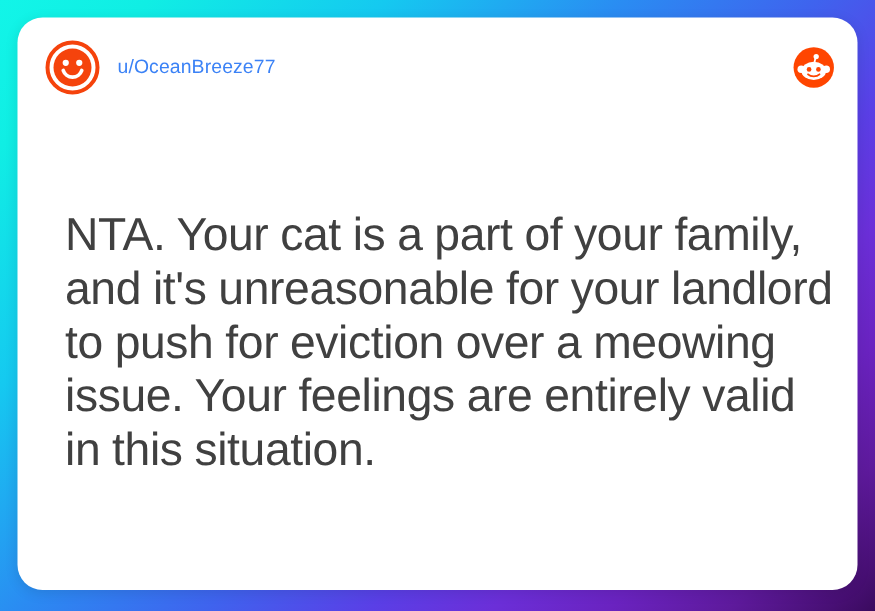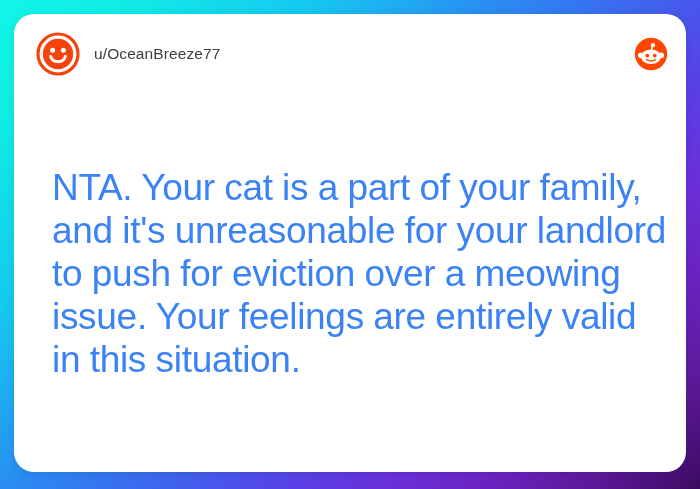--- a/index.html
+++ b/index.html
@@ -62,21 +62,21 @@
   .avatar {
     width: 44px;
     height: 44px;
     flex: 0 0 44px;
     display: block;
   }
 
   .username {
     margin-left: 14px;
     font-size: 15.5px;
-    color: #404040;
+    color: #3b82f6;
     letter-spacing: 0.1px;
     white-space: nowrap;
     font-family: "Liberation Sans", sans-serif;
   }
 
   .spacer { flex: 1 1 auto; }
 
   .brand-logo {
     width: 34px;
     height: 34px;
@@ -89,21 +89,21 @@
     position: absolute;
     left: 38px;
     top: 152px;
     width: 620px;
   }
 
   #comment-text {
     font-family: "Liberation Sans", sans-serif;
     font-size: 37px;
     line-height: 43px;
-    color: #3b82f6;
+    color: #404040;
     letter-spacing: -0.3px;
     word-spacing: -0.5px;
     white-space: pre-wrap;
     font-weight: 400;
   }
 </style>
 </head>
 <body>
 
 <div id="stage">

